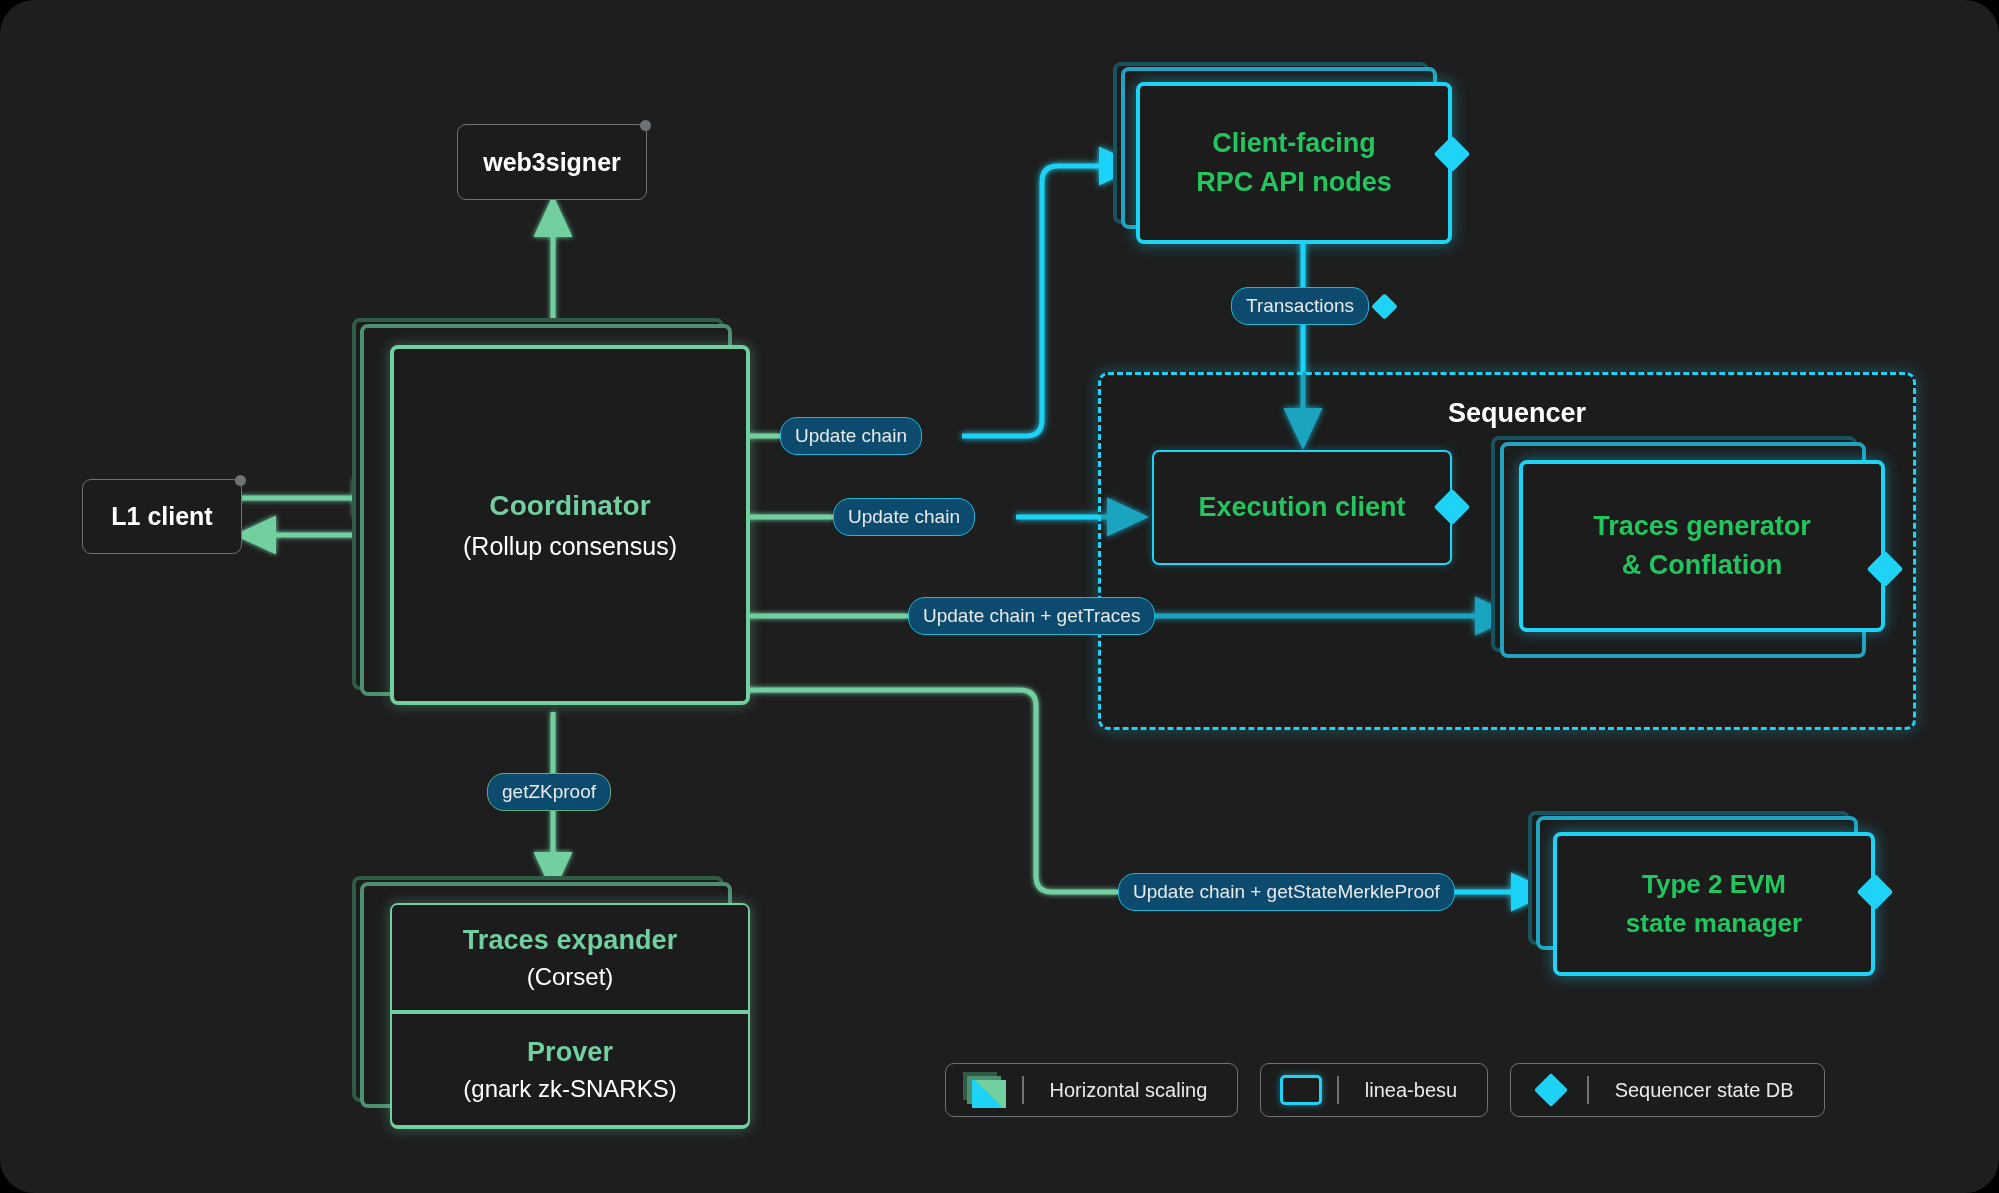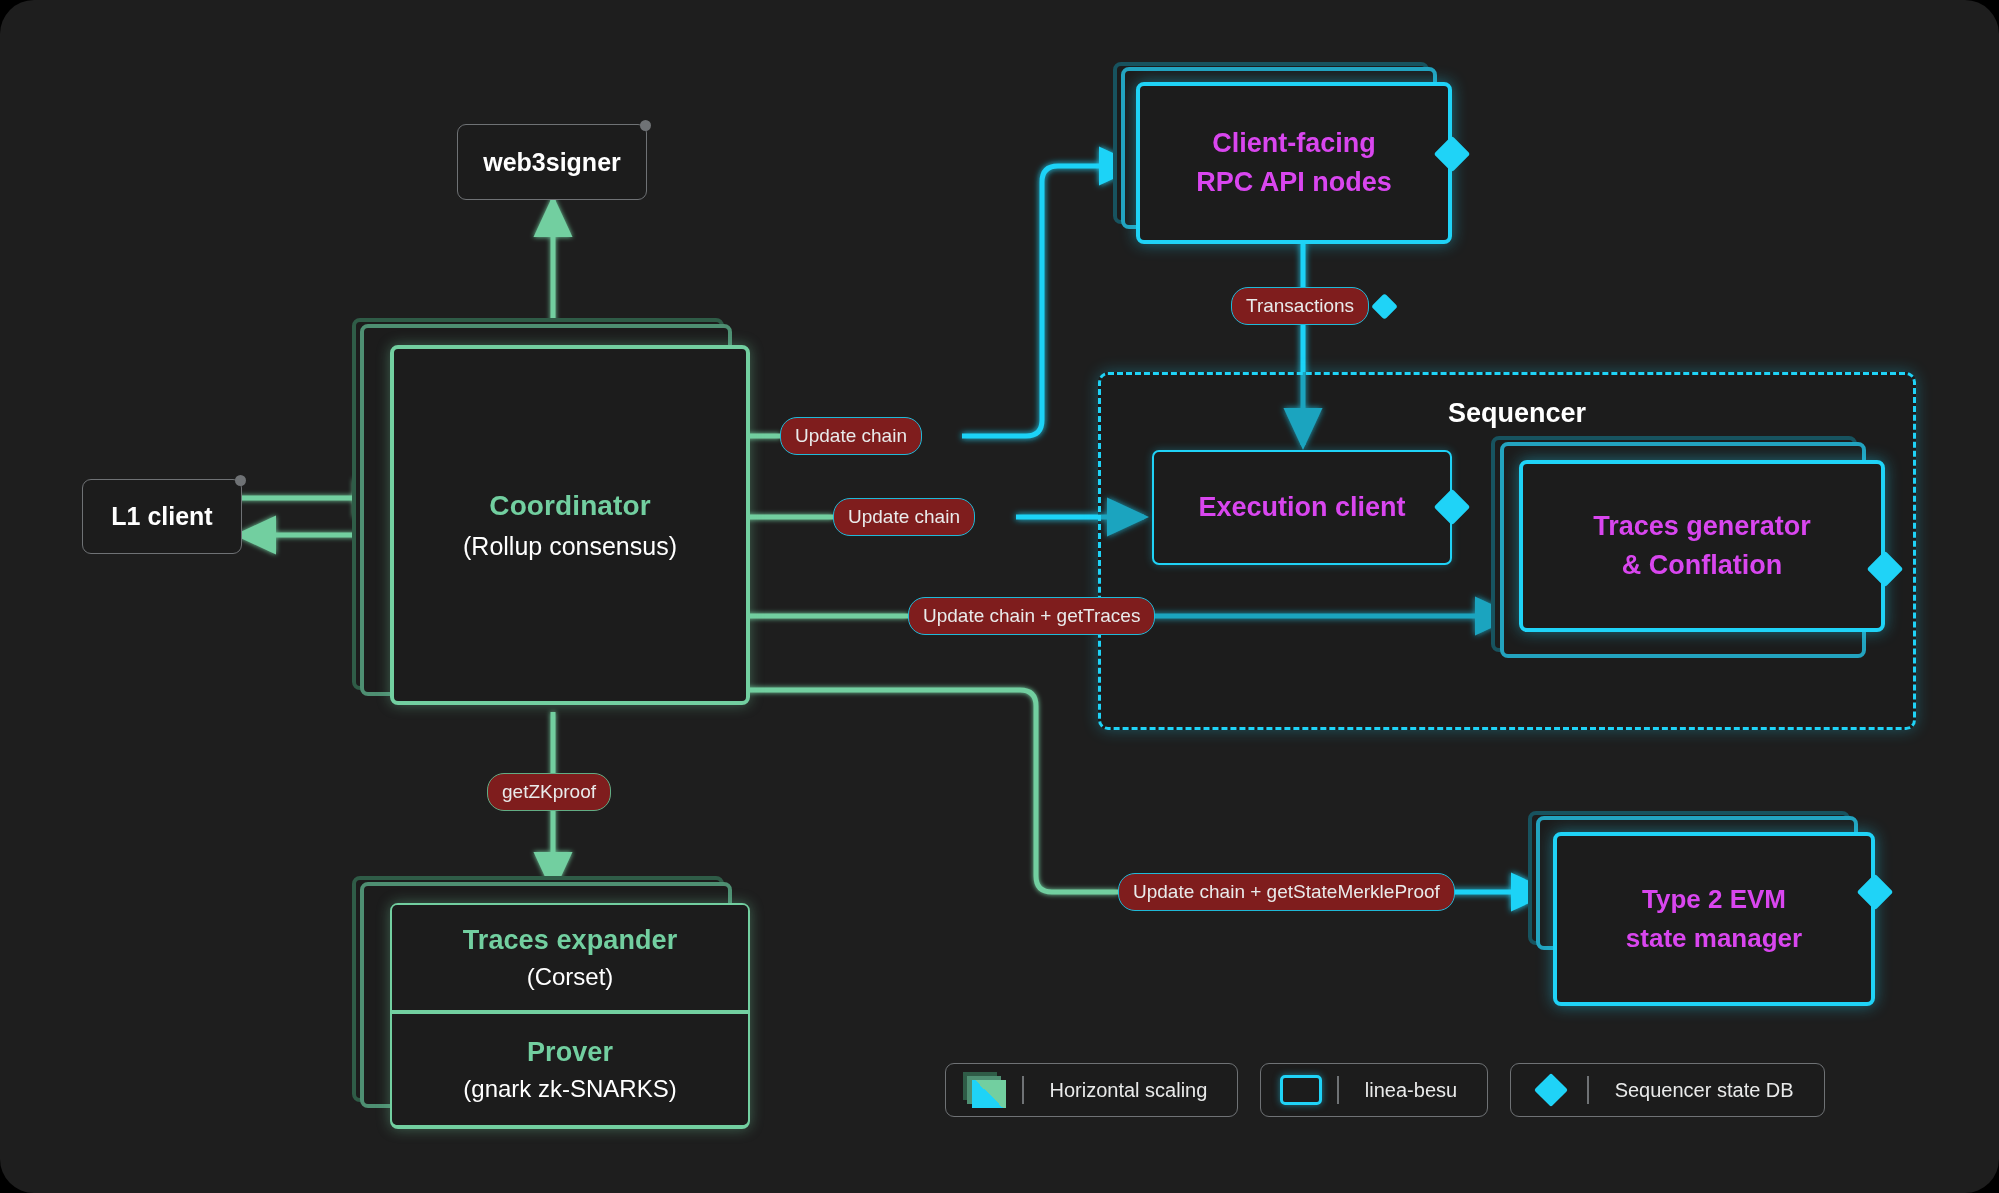--- a/index.html
+++ b/index.html
@@ -38,32 +38,32 @@
                  background:#1c1c1c;box-sizing:border-box;}
   .cy-stack .l3{border-color:#17535f;}
   .cy-stack .l2{border-color:#23a3bf;}
   .cy-stack .l1{border-color:#1fd3f7;box-shadow:0 0 16px rgba(31,211,247,.45);}
 
   
   .besu{position:absolute;border:2px solid #1fd3f7;border-radius:7px;
         background:#1c1c1c;box-sizing:border-box;
         box-shadow:0 0 8px rgba(31,211,247,.30);}
 
-  .cytxt{color:#d946ef;font-weight:bold;}
+  .cytxt{color:#22c55e;font-weight:bold;}
   .gntxt{color:#72cfa0;font-weight:bold;}
 
   
   #sequencer{position:absolute;border:3px dashed #1fd3f7;border-radius:10px;
              box-sizing:border-box;background:rgba(23,23,23,.25);
              box-shadow:0 0 16px rgba(31,211,247,.30);}
   #sequencer-label{position:absolute;color:#fff;font-weight:bold;font-size:27px;}
 
   
   .pill{position:absolute;box-sizing:border-box;display:flex;align-items:center;
-        justify-content:center;background:#7f1d1d;border-radius:17px;
+        justify-content:center;background:#0c4a6e;border-radius:17px;
         color:#e9eaea;font-size:19px;white-space:nowrap;padding:8px 14px;height:38px;}
   .pill.cy{border:1.5px solid #1fb9d8;}
   .pill.gn{border:1.5px solid #62ac84;}
 
   
   .dia{position:absolute;width:26px;height:26px;background:#1fd3f7;
        transform:rotate(45deg);border-radius:3px;}
   .dia.sm{width:19px;height:19px;}
 
   
@@ -206,21 +206,21 @@
     <div class="lay l1 node" style="left:10px;top:12px;width:366px;height:172px;">
       <div class="cytxt" style="font-size:27px;">Traces generator</div>
       <div class="cytxt" style="font-size:27px;margin-top:8px;">&amp; Conflation</div>
     </div>
     <div class="dia" style="left:363px;top:108px;"></div>
   </div>
 
   <div class="cy-stack" style="left:1545px;top:822px;width:340px;height:142px;">
     <div class="lay l3" style="left:-17px;top:-11px;width:322px;height:134px;"></div>
     <div class="lay l2" style="left:-9px;top:-6px;width:322px;height:134px;"></div>
-    <div class="lay l1 node" style="left:8px;top:10px;width:322px;height:174px;">
+    <div class="lay l1 node" style="left:8px;top:10px;width:322px;height:144px;">
       <div class="cytxt" style="font-size:26px;">Type 2 EVM</div>
       <div class="cytxt" style="font-size:26px;margin-top:8px;">state manager</div>
     </div>
     <div class="dia" style="left:317px;top:57px;"></div>
   </div>
 
   <div class="pill cy" style="left:1231px;top:287px;">Transactions</div>
   <div class="dia sm" style="left:1375px;top:297px;"></div>
 
   <div class="pill cy" style="left:780px;top:417px;">Update chain</div>

